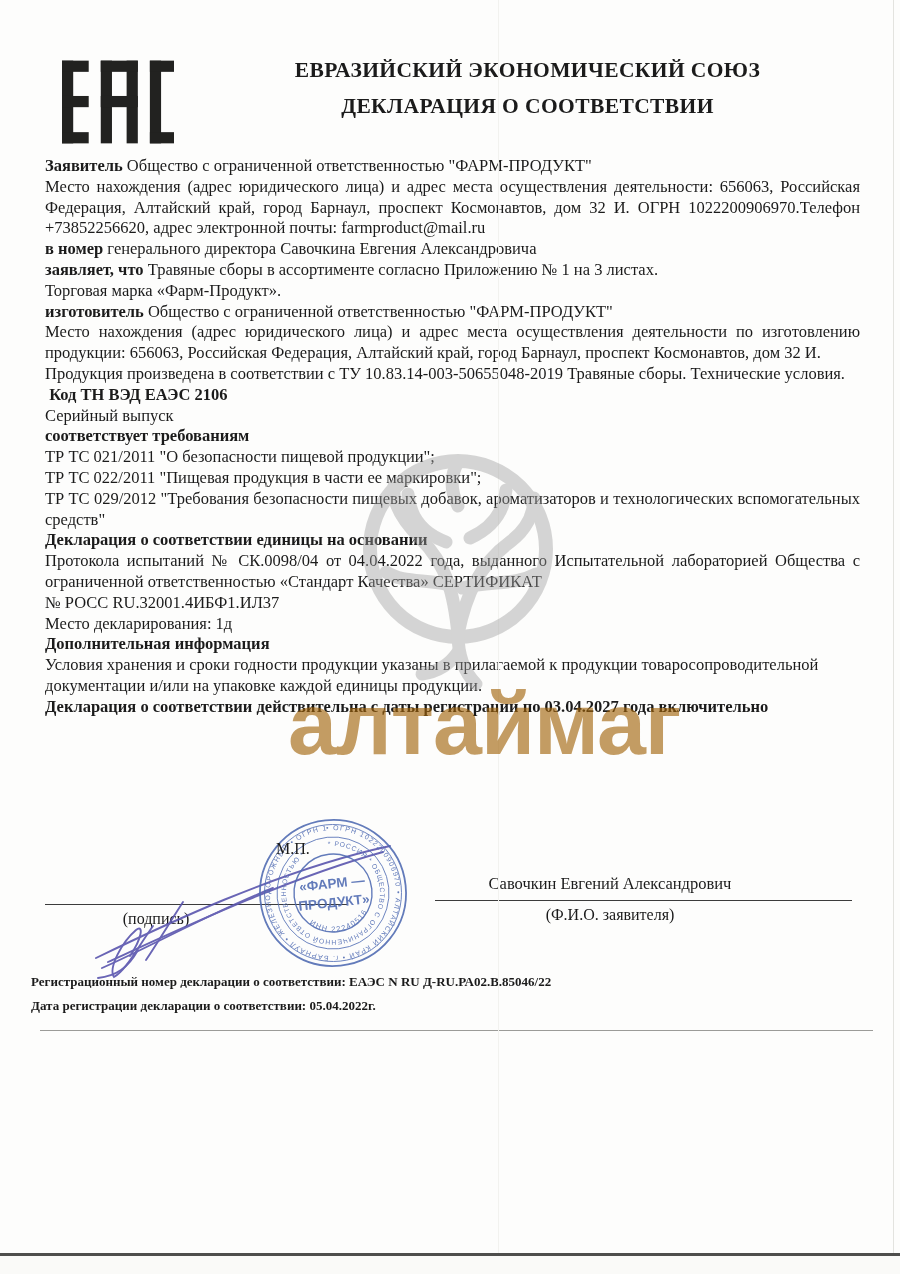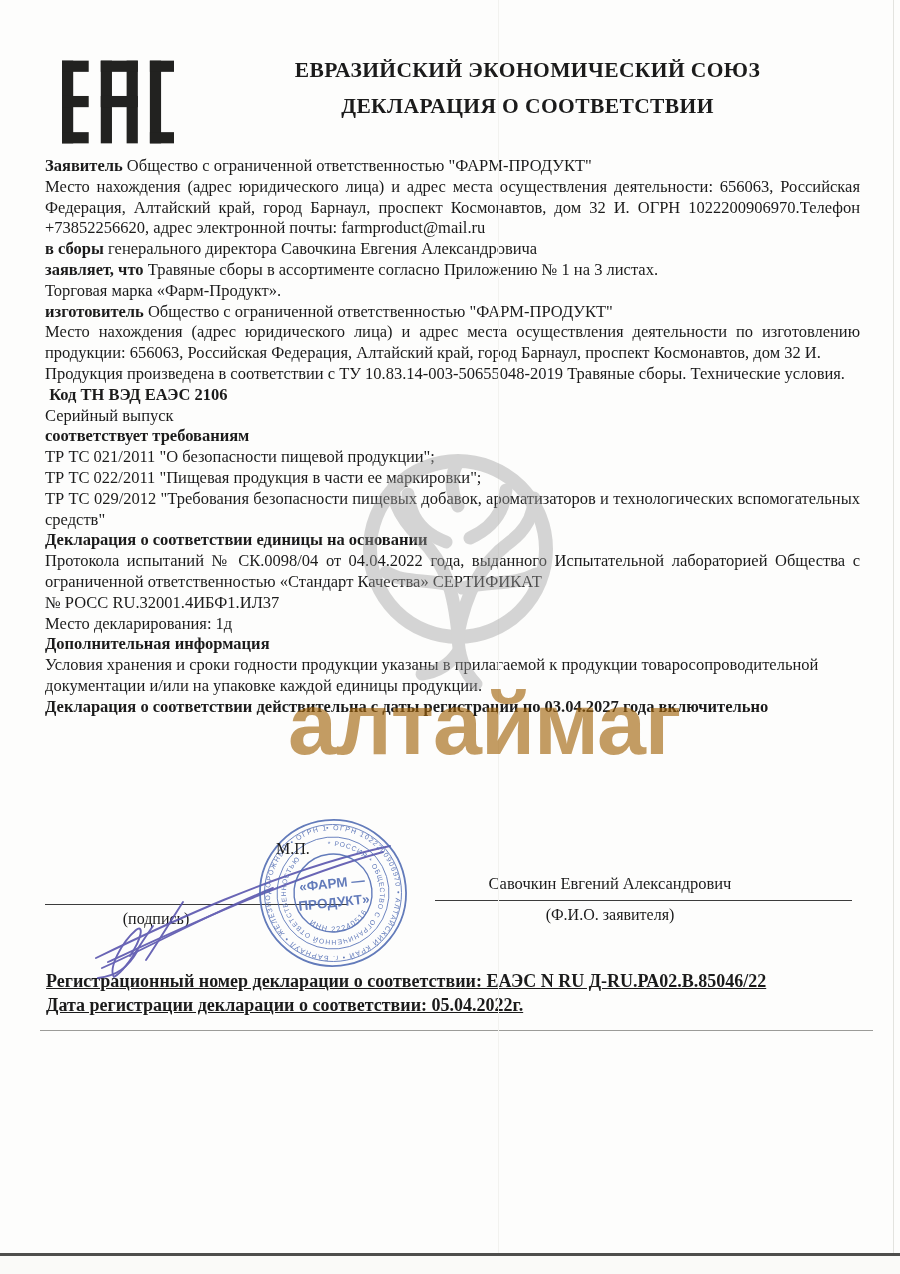--- a/index.html
+++ b/index.html
@@ -23,21 +23,21 @@
   .sig-line.left{left:45px;top:904px;width:302px;}
   .sig-line.right{left:435px;top:900px;width:417px;}
   .sig-caption{position:absolute;left:96px;top:910px;width:120px;text-align:center;font-size:16px;}
   .fio-name{position:absolute;left:450px;top:874px;width:320px;text-align:center;font-size:16.5px;}
   .fio-caption{position:absolute;left:450px;top:906px;width:320px;text-align:center;font-size:16px;}
   .mp-label{position:absolute;left:276px;top:840px;font-size:16px;z-index:4;}
   .stamp{position:absolute;left:255px;top:815px;width:156px;height:156px;z-index:3;opacity:.88;
          transform:rotate(-6deg);}
   .signature-svg{position:absolute;left:78px;top:830px;width:330px;height:150px;z-index:3;}
   
-  .footer{position:absolute;left:46px;top:970px;width:815px;font-weight:700;font-size:18px;line-height:23.5px;text-decoration:underline;}
+  .footer{position:absolute;left:31px;top:970px;width:815px;font-weight:700;font-size:13px;line-height:23.5px;}
   .divider{position:absolute;left:40px;top:1030px;width:833px;height:1px;background:#9b9b98;}
   .page-bottom-edge{position:absolute;left:0;top:1253px;width:900px;height:3px;background:#4e4e4c;}
   .page-under{position:absolute;left:0;top:1256px;width:900px;height:18px;background:#fafaf8;}
   .seam-v{position:absolute;left:498px;top:0;width:1px;height:1253px;background:#f2f2ef;}
   .edge-r{position:absolute;left:893px;top:0;width:1px;height:1253px;background:#e3e3df;}
   
   .watermark{position:absolute;inset:0;pointer-events:none;z-index:5;}
   .wm-leaf{position:absolute;left:358px;top:446px;width:210px;height:250px;opacity:.42;}
   .wm-brand{position:absolute;left:288px;top:680px;font-family:"Liberation Sans",sans-serif;
             font-weight:700;font-size:88px;line-height:1;color:#a16207;opacity:.62;letter-spacing:-1px;}
@@ -69,21 +69,21 @@
   </svg>
 
   <div class="titles">
     <div class="title-line">ЕВРАЗИЙСКИЙ ЭКОНОМИЧЕСКИЙ СОЮЗ</div>
     <div class="title-line">ДЕКЛАРАЦИЯ О СООТВЕТСТВИИ</div>
   </div>
 
   <div class="doc-body">
     <p><b>Заявитель</b><span> Общество с ограниченной ответственностью "ФАРМ-ПРОДУКТ"</span></p>
     <p class="just"><span>Место нахождения (адрес юридического лица) и адрес места осуществления деятельности: 656063, Российская Федерация, Алтайский край, город Барнаул, проспект Космонавтов, дом 32 И. ОГРН 1022200906970.Телефон +73852256620, адрес электронной почты: farmproduct@mail.ru</span></p>
-    <p><b>в сборы</b><span> генерального директора Савочкина Евгения Александровича</span></p>
+    <p><b>в номер</b><span> генерального директора Савочкина Евгения Александровича</span></p>
     <p><b>заявляет, что</b><span> Травяные сборы в ассортименте согласно Приложению № 1 на 3 листах.</span></p>
     <p><span>Торговая марка «Фарм-Продукт».</span></p>
     <p><b>изготовитель</b><span> Общество с ограниченной ответственностью "ФАРМ-ПРОДУКТ"</span></p>
     <p class="just"><span>Место нахождения (адрес юридического лица) и адрес места осуществления деятельности по изготовлению продукции: 656063, Российская Федерация, Алтайский край, город Барнаул, проспект Космонавтов, дом 32 И.</span></p>
     <p class="just"><span>Продукция произведена в соответствии с ТУ 10.83.14-003-50655048-2019 Травяные сборы. Технические условия.</span></p>
     <p class="pre"><span> Код ТН ВЭД ЕАЭС 2106</span></p>
     <p><span>Серийный выпуск</span></p>
     <p><b>соответствует требованиям</b></p>
     <p><span>ТР ТС 021/2011 "О безопасности пищевой продукции";</span></p>
     <p><span>ТР ТС 022/2011 "Пищевая продукция в части ее маркировки";</span></p>

